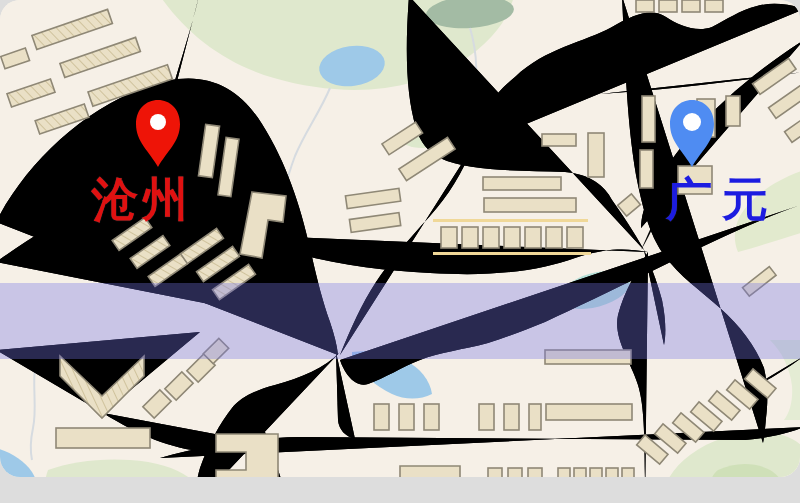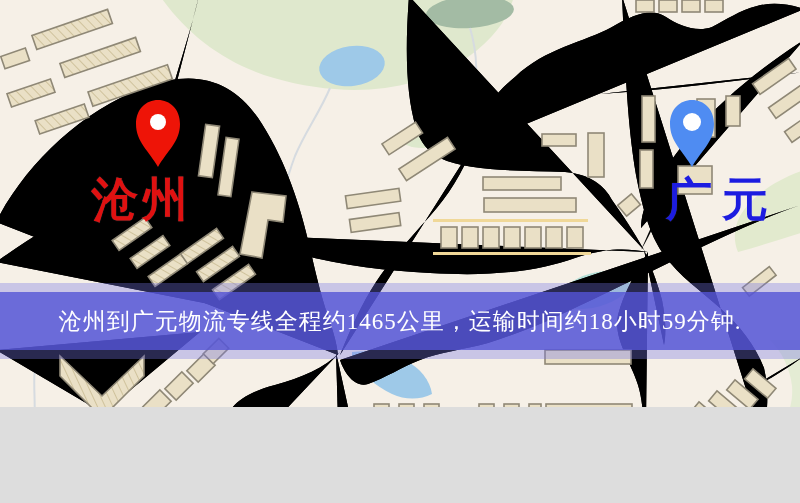--- a/index.html
+++ b/index.html
@@ -1,17 +1,17 @@
 <!DOCTYPE html>
 <html><head>
 <meta charset="utf-8">
 <style>
   html,body{margin:0;padding:0;background:#ddd;}
-  .stage{position:relative;width:800px;height:407px;overflow:hidden;
-         font-family:"Liberation Sans",sans-serif;background:#f6f0e7;}
+  .stage{position:relative;width:800px;height:477px;overflow:hidden;
+         font-family:"Liberation Sans",sans-serif;background:#f6f0e7;border-radius:20px;}
   .stage svg{position:absolute;left:0;top:0;}
   
   .bld{fill:#eae0c6;stroke:#8f8876;stroke-width:1.6px;}
   .bld-h{fill:url(#hatch);stroke:#8f8876;stroke-width:1.6px;}
   .stream{fill:none;stroke:#d6dbe0;stroke-width:2px;}
   
   .city-label{position:absolute;font-family:"Liberation Serif",serif;font-weight:700;
               font-size:46px;line-height:1;white-space:nowrap;text-shadow:0 0 1px rgba(255,255,255,.3);}
   .label-origin{left:92px;top:177px;color:#e01111;letter-spacing:4px;}
   .label-dest{left:666px;top:177px;color:#1c1ce0;letter-spacing:10px;}
@@ -209,17 +209,14 @@
     <g transform="translate(692,167)">
       <use href="#pin" fill="#4f8cf2"></use>
       <circle cx="0" cy="-45" r="9" fill="#ffffff"></circle>
     </g>
   </svg>
 
   <div class="city-label label-origin">沧州</div>
   <div class="city-label label-dest">广元</div>
 
   <div class="banner-glow"></div>
-  <div class="banner">
-    <span class="banner-text">沧州到广元物流专线全程约1465公里，运输时间约18小时59分钟.</span>
-  </div>
 
 </div>
 
 </body></html>

